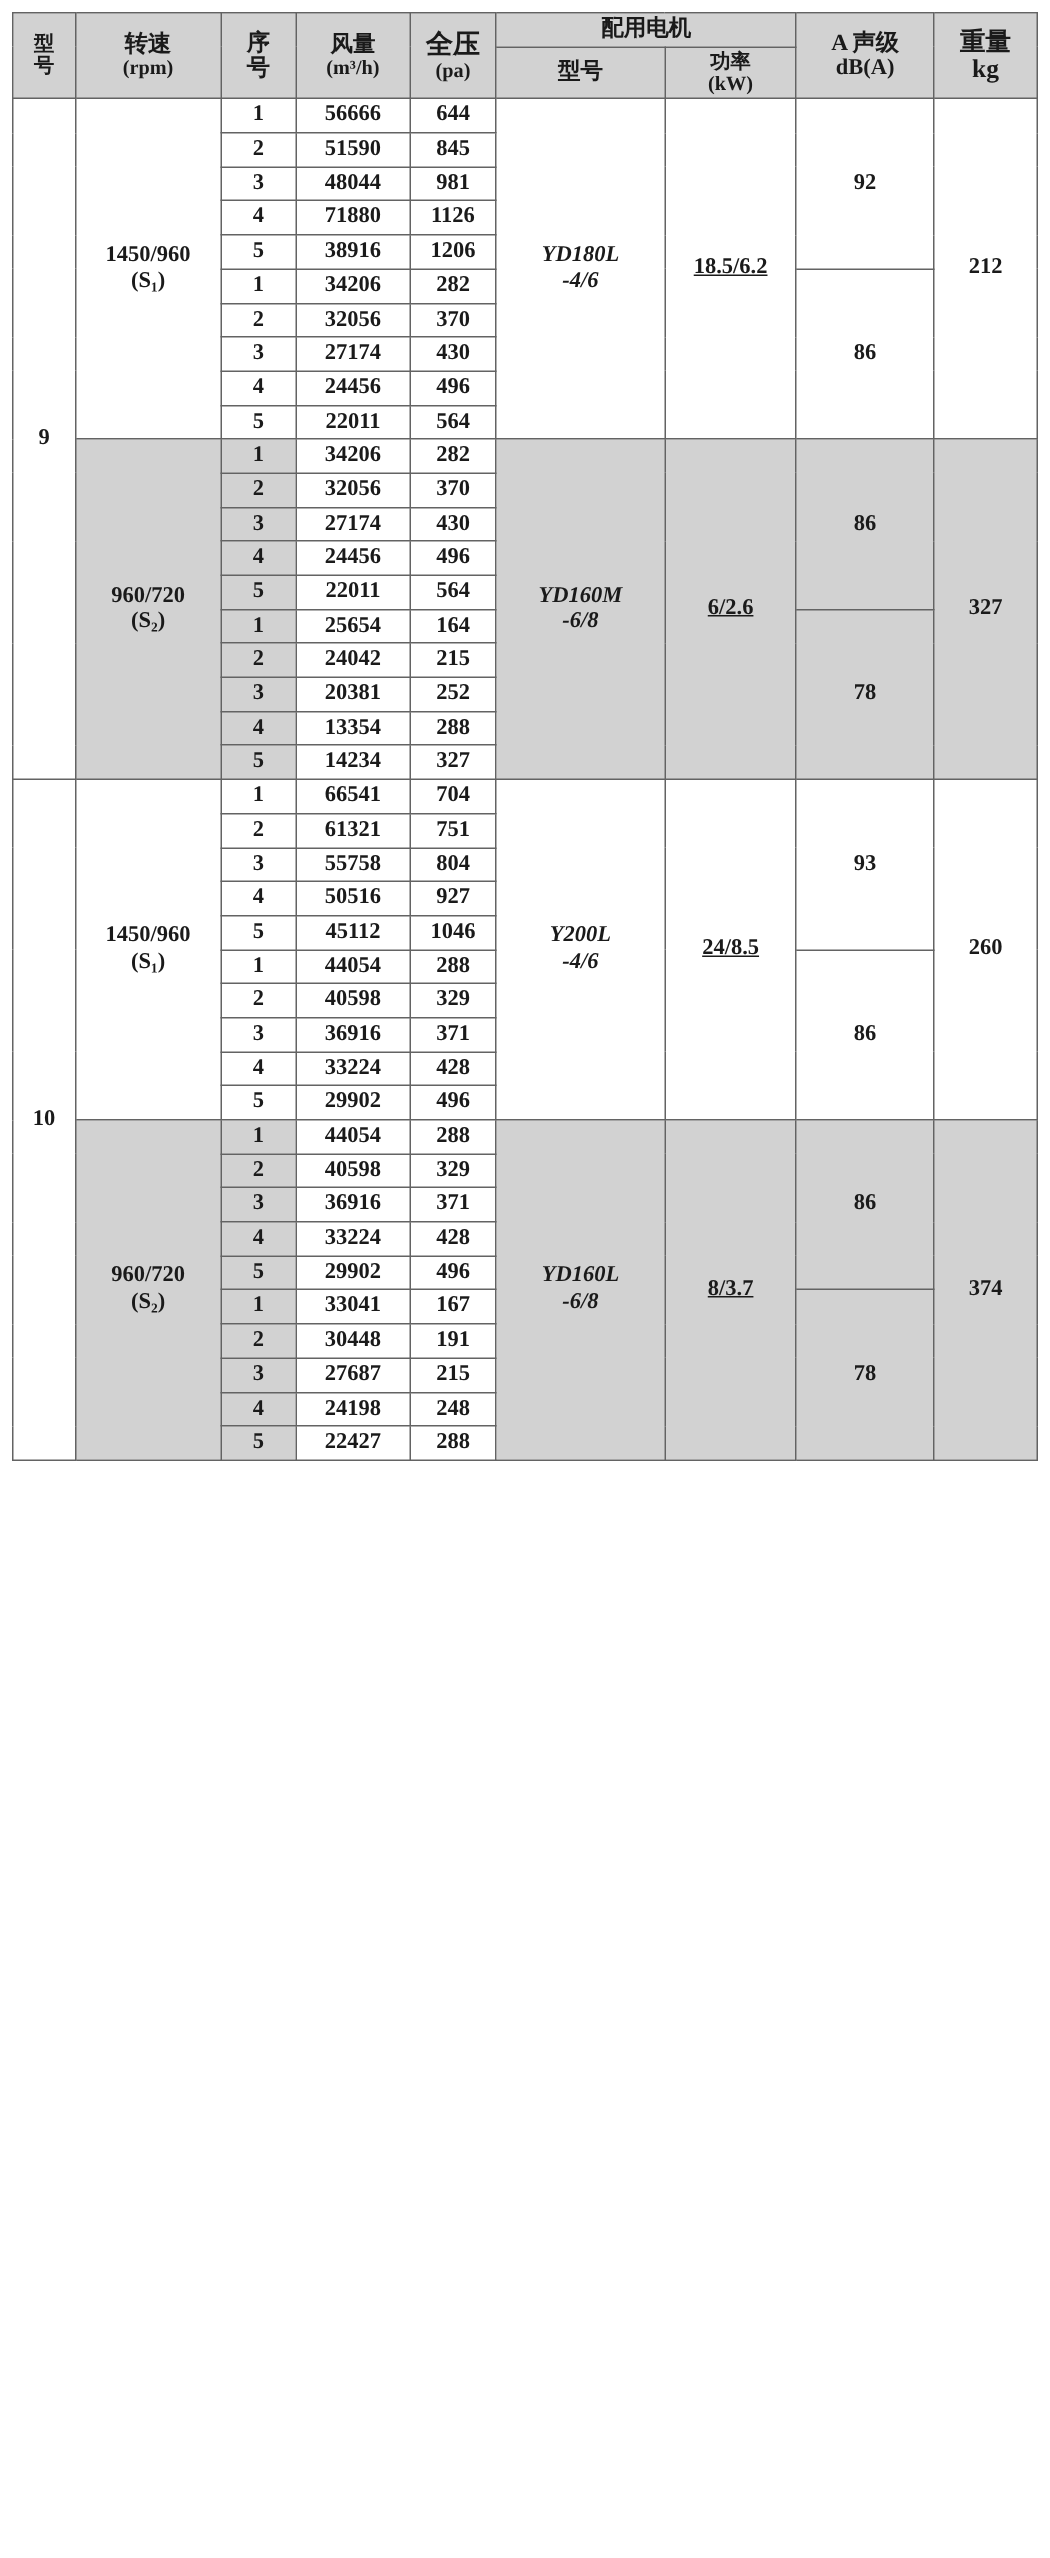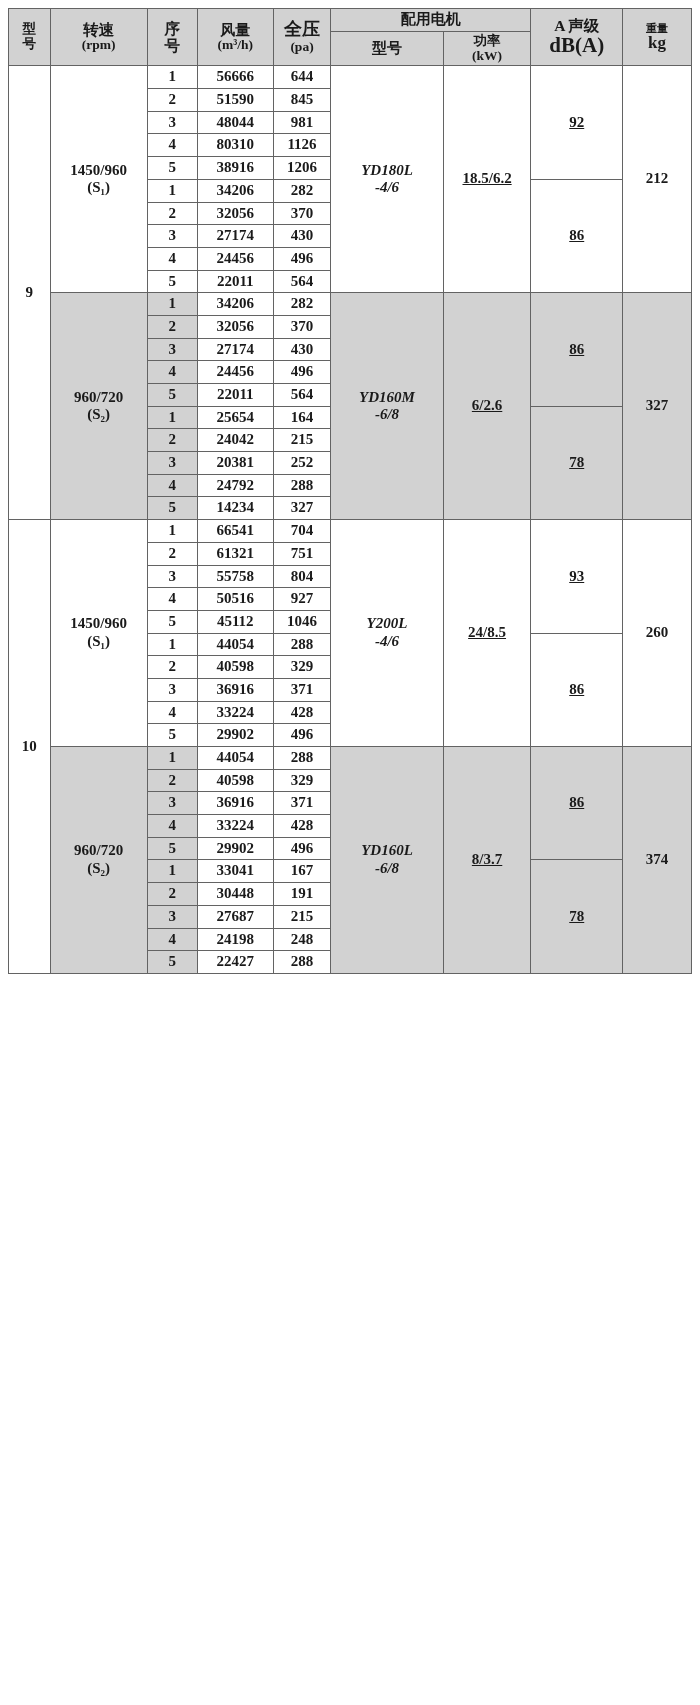--- a/index.html
+++ b/index.html
@@ -70,21 +70,21 @@
   td.rpm-cell {
     font-size: 15px;
     line-height: 1.25;
     margin-left: 12px;
   }
   td.seq-cell { font-size: 14.5px; }
   td.flow-cell { font-size: 15px; }
   td.press-cell { font-size: 15px; }
   td.mtype-cell { font-size: 15.5px; line-height: 1.25; font-style: italic; }
   td.mpower-cell { font-size: 15px; text-decoration: underline; }
-  td.noise-cell { font-size: 15px; text-decoration: underline; }
+  td.noise-cell { font-size: 15px; }
   td.weight-cell { font-size: 15px; }
 </style>
 </head>
 <body>
 
 <div id="sheet">
   <table class="spec">
     <colgroup>
       <col class="c-model">
       <col class="c-rpm">
@@ -114,24 +114,24 @@
           <span class="hdr-sub" style="font-size:15px">风量</span>
           <span class="hdr-sub">(m³/h)</span>
         </td>
         <td rowspan="2" class="hdr-two-line">
           <span class="hdr-sub" style="font-size:18px">全压</span>
           <span class="hdr-sub">(pa)</span>
         </td>
         <td colspan="2">配用电机</td>
         <td rowspan="2" class="hdr-two-line">
           <span class="hdr-sub" style="font-size:15.5px">A 声级</span>
-          <span class="hdr-sub" style="font-size:21px">dB(A)</span>
-        </td>
-        <td rowspan="2" class="hdr-two-line">
-          <span class="hdr-sub" style="font-size:11px">重量</span>
+          <span class="hdr-sub" style="font-size:15px">dB(A)</span>
+        </td>
+        <td rowspan="2" class="hdr-two-line">
+          <span class="hdr-sub" style="font-size:17px">重量</span>
           <span class="hdr-sub" style="font-size:17px">kg</span>
         </td>
       </tr>
       <tr>
         <td>型号</td>
         <td class="hdr-two-line">
           <span class="hdr-sub">功率</span>
           <span class="hdr-sub">(kW)</span>
         </td>
       </tr>
@@ -153,21 +153,21 @@
           <td class="flow-cell">51590</td>
           <td class="press-cell">845</td>
         </tr>
         <tr>
           <td class="seq-cell">3</td>
           <td class="flow-cell">48044</td>
           <td class="press-cell">981</td>
         </tr>
         <tr>
           <td class="seq-cell">4</td>
-          <td class="flow-cell">80310</td>
+          <td class="flow-cell">71880</td>
           <td class="press-cell">1126</td>
         </tr>
         <tr>
           <td class="seq-cell">5</td>
           <td class="flow-cell">38916</td>
           <td class="press-cell">1206</td>
         </tr>
         <tr>
           <td class="seq-cell">1</td>
           <td class="flow-cell">34206</td>
@@ -235,21 +235,21 @@
           <td class="flow-cell">24042</td>
           <td class="press-cell">215</td>
         </tr>
         <tr>
           <td class="seq-cell shade">3</td>
           <td class="flow-cell">20381</td>
           <td class="press-cell">252</td>
         </tr>
         <tr>
           <td class="seq-cell shade">4</td>
-          <td class="flow-cell">24792</td>
+          <td class="flow-cell">13354</td>
           <td class="press-cell">288</td>
         </tr>
         <tr>
           <td class="seq-cell shade">5</td>
           <td class="flow-cell">14234</td>
           <td class="press-cell">327</td>
         </tr>
         <tr>
           <td rowspan="20" class="model-cell">10</td>
           <td rowspan="10" class="rpm-cell"><span>1450/960</span><br><span>(S₁)</span></td>

